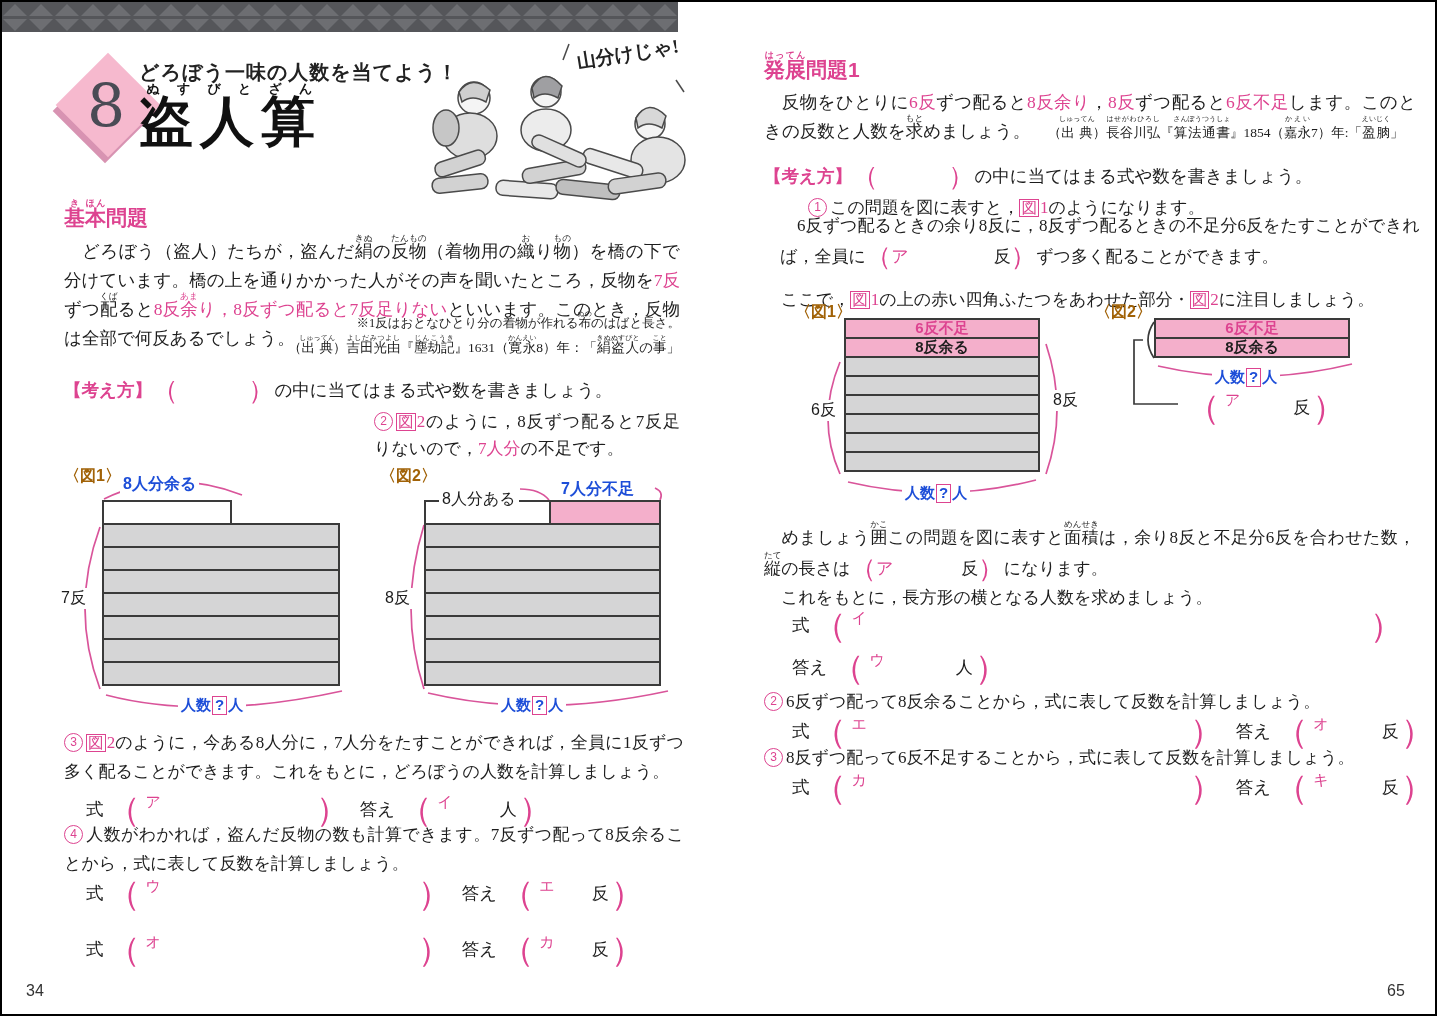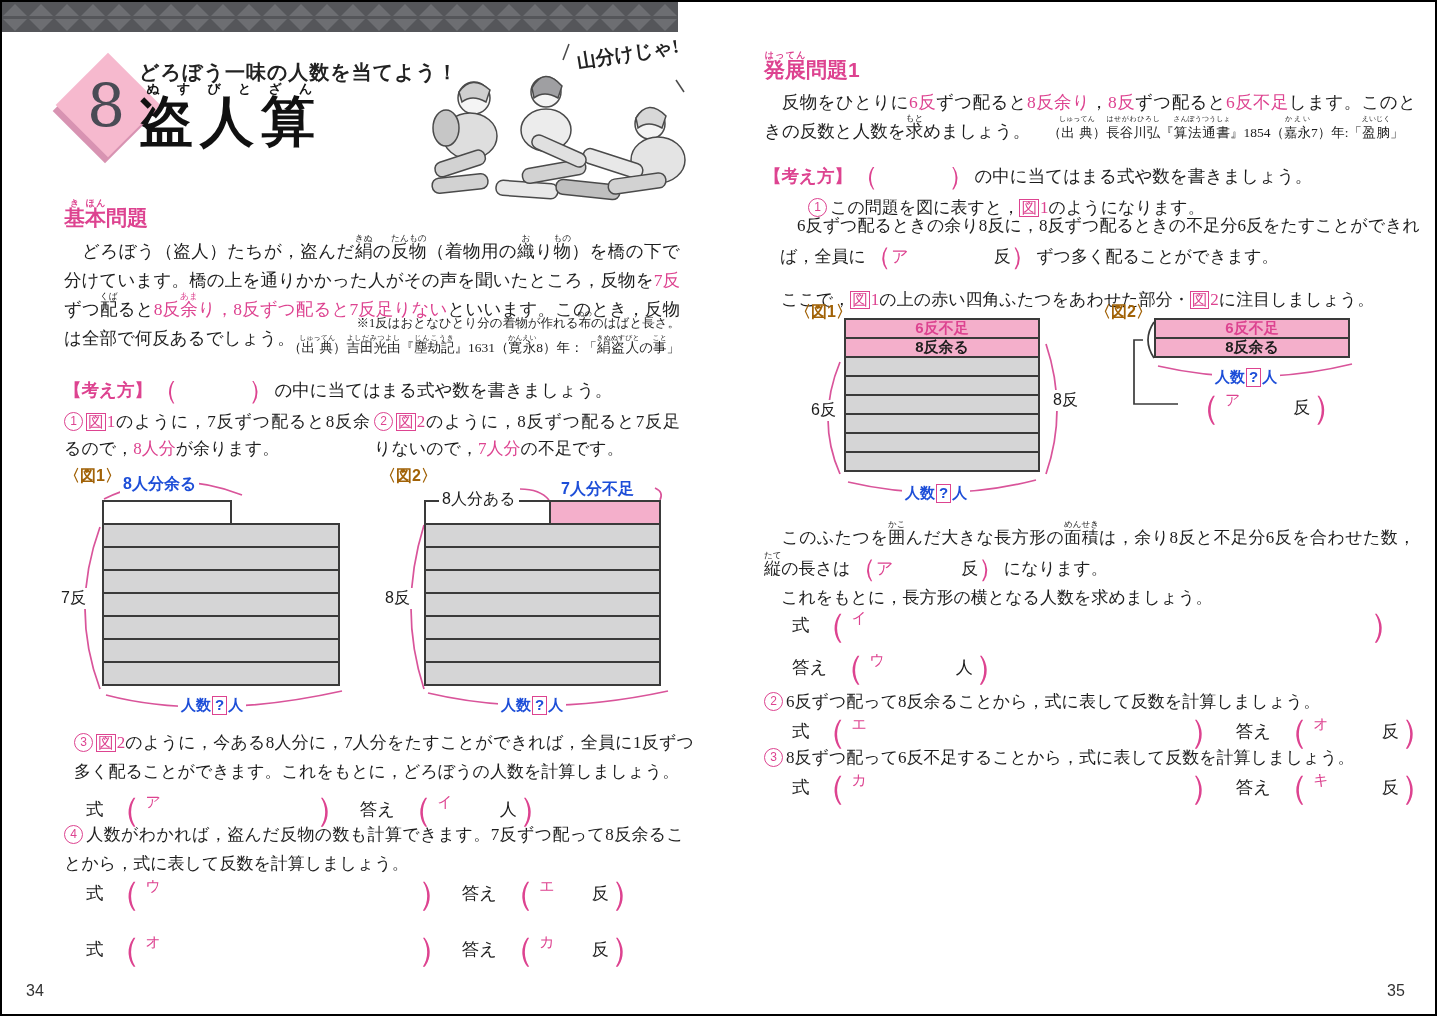--- a/index.html
+++ b/index.html
@@ -162,21 +162,20 @@
       </g>
     </svg>
 
     <div class="abs sec-head sans" style="left:62px;top:196px;"><ruby>基<rt>き</rt></ruby><ruby>本<rt>ほん</rt></ruby><span>問題</span></div>
     <div class="abs para" style="left:62px;top:232px;width:616px;"><span>　どろぼう（盗人）たちが，盗んだ</span><ruby>絹<rt>きぬ</rt></ruby><span>の</span><ruby>反物<rt>たんもの</rt></ruby><span>（着物用の</span><ruby>織<rt>お</rt></ruby><span>り</span><ruby>物<rt>もの</rt></ruby><span>）を橋の下で分けています。橋の上を通りかかった人がその声を聞いたところ，反物を</span><span class="pk">7反</span><span>ずつ</span><ruby>配<rt>くば</rt></ruby><span>ると</span><span class="pk">8反</span><ruby class="pk">余<rt>あま</rt></ruby><span class="pk">り</span><span class="pk">，8反ずつ配ると7反足りない</span><span>といいます。このとき，反物は全部で何反あるでしょう。</span></div>
     <div class="abs note" style="left:300px;top:308px;width:378px;text-align:right;"><span>※1反はおとなひとり分の着物が作れる</span><ruby>布<rt>ぬの</rt></ruby><span>のはばと長さ。</span></div>
     <div class="abs src" style="left:240px;top:332px;width:438px;text-align:right;"><span>（</span><ruby>出典<rt>しゅってん</rt></ruby><span>）</span><ruby>吉田光由<rt>よしだみつよし</rt></ruby><span>『</span><ruby>塵劫記<rt>じんこうき</rt></ruby><span>』1631（</span><ruby>寛永<rt>かんえい</rt></ruby><span>8）年：「</span><ruby>絹盗人<rt>きぬぬすびと</rt></ruby><span>の</span><ruby>事<rt>こと</rt></ruby><span>」</span></div>
 
     <div class="abs para" style="left:62px;top:374px;width:616px;"><span class="kangae">【考え方】</span><span class="bigp">（</span><span>　　　　</span><span class="bigp">）</span><span>の中に当てはまる式や数を書きましょう。</span></div>
 
-    <div class="abs q" style="left:62px;top:406px;width:306px;"><span class="cn">1</span><span class="bx">図</span><span class="pk">1</span><span>のように，7反ずつ配ると8反余るので，</span><span class="pk">8人分</span><span>が余ります。</span></div>
     <div class="abs q" style="left:372px;top:406px;width:306px;"><span class="cn">2</span><span class="bx">図</span><span class="pk">2</span><span>のように，8反ずつ配ると7反足りないので，</span><span class="pk">7人分</span><span>の不足です。</span></div>
 
     <div class="abs figcap" style="left:62px;top:464px;">〈図1〉</div>
     <svg class="arc" style="left:40px;top:455px;" width="330" height="270" viewBox="0 0 330 270">
       <path d="M62,42 Q128,10 200,38"></path>
       <path d="M58,70 Q28,152 58,232"></path>
       <path d="M64,238 Q164,264 300,234"></path>
     </svg>
     <div class="abs" style="left:100px;top:498px;width:130px;height:27px;border:2px solid #3a3a3a;background:#fff;box-sizing:border-box;"></div>
     <div class="abs" style="left:100px;top:523px;width:238px;">
@@ -214,21 +213,21 @@
       <div class="frow"></div>
       <div class="frow"></div>
     </div>
     <div class="figlab" style="left:437px;top:477px;font-weight:normal;margin-top:10px;">8人分ある</div>
     <div class="figlab pink" style="left:556px;top:477px;">7人分不足</div>
     <div class="figlab" style="left:380px;top:586px;font-weight:normal;">8反</div>
     <div class="figlab pink" style="left:496px;top:694px;font-size:15px;">
       <span>人数</span><span class="qbox">?</span><span>人</span>
     </div>
 
-    <div class="abs q" style="left:62px;top:726px;width:620px;line-height:29px;margin-left:10px;"><span class="cn">3</span><span class="bx">図</span><span class="pk">2</span><span>のように，今ある8人分に，7人分をたすことができれば，全員に1反ずつ多く配ることができます。これをもとに，どろぼうの人数を計算しましょう。</span></div>
+    <div class="abs q" style="left:62px;top:726px;width:620px;line-height:29px;"><span class="cn">3</span><span class="bx">図</span><span class="pk">2</span><span>のように，今ある8人分に，7人分をたすことができれば，全員に1反ずつ多く配ることができます。これをもとに，どろぼうの人数を計算しましょう。</span></div>
     <div class="blank-row" style="left:84px;top:788px;">
       <span class="blab">式</span>
       <span class="bp">（</span>
       <span class="bletter">ア</span>
       <span class="gap" style="width:150px"></span>
       <span class="bp">）</span>
       <span class="blab" style="margin-left:10px;">答え</span>
       <span class="bp">（</span>
       <span class="bletter">イ</span>
       <span class="gap" style="width:42px"></span>
@@ -320,21 +319,21 @@
       <span>人数</span><span class="qbox">?</span><span>人</span>
     </div>
     <div class="blank-row" style="left:466px;top:386px;">
       <span class="bp">（</span>
       <span class="bletter">ア</span>
       <span class="gap" style="width:48px"></span>
       <span class="bunit">反</span>
       <span class="bp">）</span>
     </div>
 
-    <div class="abs q" style="left:44px;top:518px;width:652px;line-height:31px;"><span>　このふたつを</span><ruby>囲<rt>かこ</rt></ruby><span>んだ大きな長方形の</span><ruby>面積<rt>めんせき</rt></ruby><span>は，余り8反と不足分6反を合わせた数，</span><ruby>縦<rt>たて</rt></ruby><span>の長さは</span><span class="bigp">（</span><span class="pk">ア</span><span>　　　　</span><span>反</span><span class="bigp">）</span><span>になります。</span></div>
+    <div class="abs q" style="left:44px;top:518px;width:652px;line-height:31px;"><span>　めましょう</span><ruby>囲<rt>かこ</rt></ruby><span>この問題を図に表すと</span><ruby>面積<rt>めんせき</rt></ruby><span>は，余り8反と不足分6反を合わせた数，</span><ruby>縦<rt>たて</rt></ruby><span>の長さは</span><span class="bigp">（</span><span class="pk">ア</span><span>　　　　</span><span>反</span><span class="bigp">）</span><span>になります。</span></div>
     <div class="abs q" style="left:44px;top:582px;width:652px;"><span>　これをもとに，長方形の横となる人数を求めましょう。</span></div>
 
     <div class="blank-row" style="left:72px;top:604px;">
       <span class="blab">式</span>
       <span class="bp">（</span>
       <span class="bletter">イ</span>
       <span class="gap" style="width:498px"></span>
       <span class="bp">）</span>
     </div>
     <div class="blank-row" style="left:72px;top:646px;">
@@ -369,15 +368,15 @@
       <span class="gap" style="width:318px"></span>
       <span class="bp">）</span>
       <span class="blab" style="margin-left:12px;">答え</span>
       <span class="bp">（</span>
       <span class="bletter">キ</span>
       <span class="gap" style="width:48px"></span>
       <span class="bunit">反</span>
       <span class="bp">）</span>
     </div>
 
-    <div class="abs pagenum" style="left:667px;top:980px;">35</div>
+    <div class="abs pagenum" style="left:667px;top:980px;">65</div>
   </div>
 </div>
 
 </body></html>

